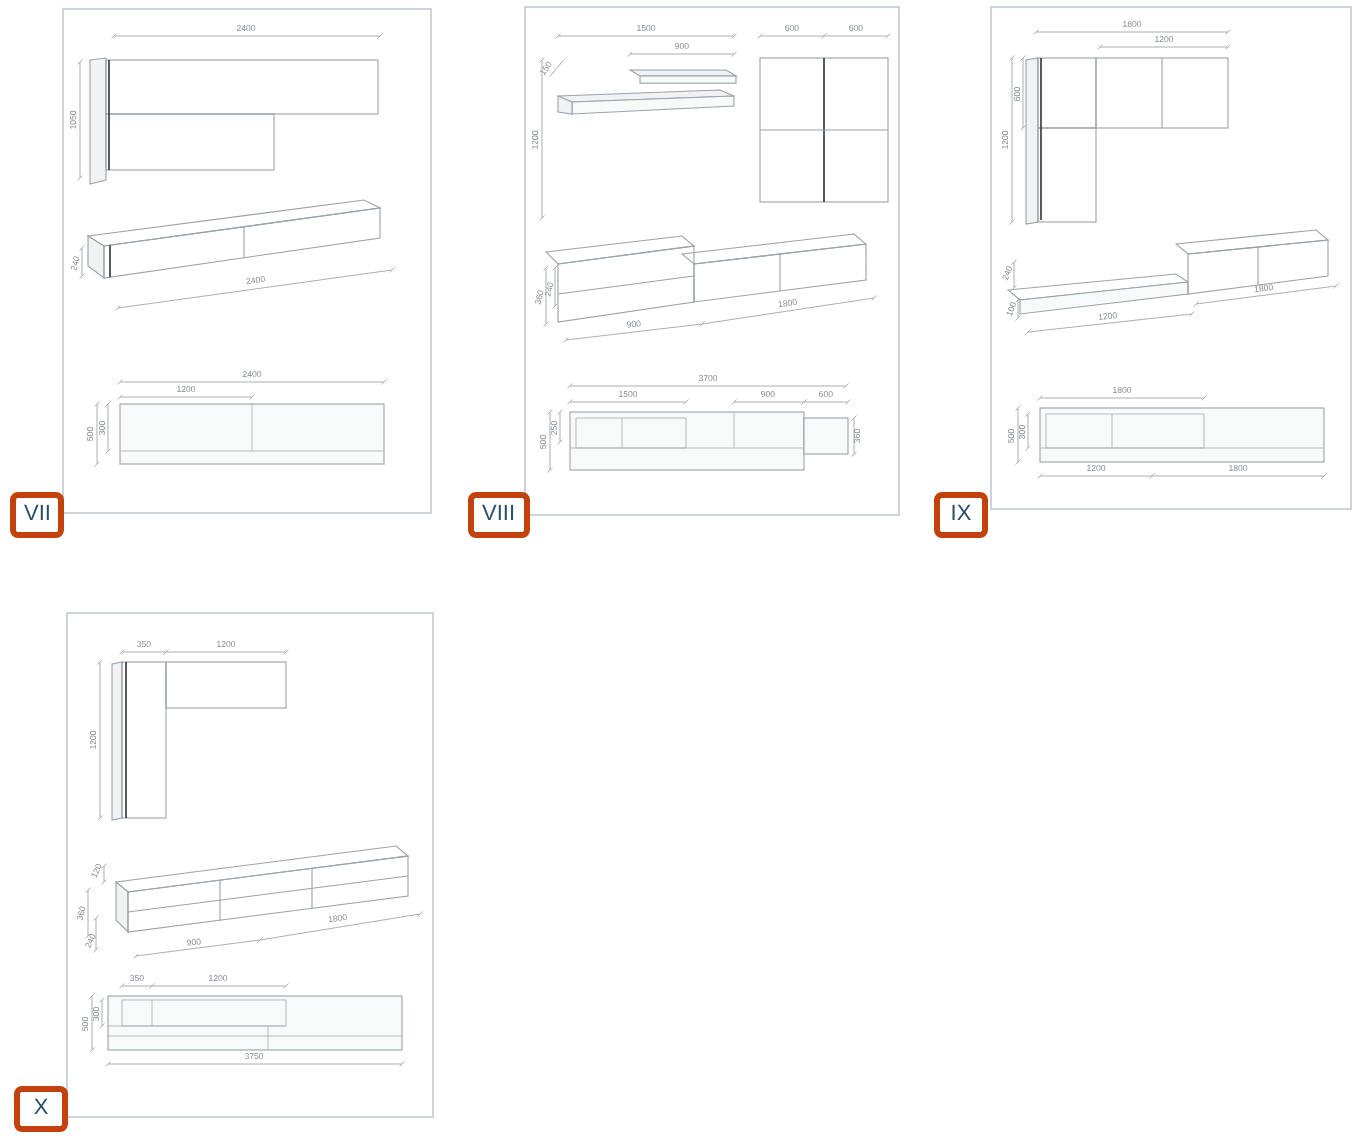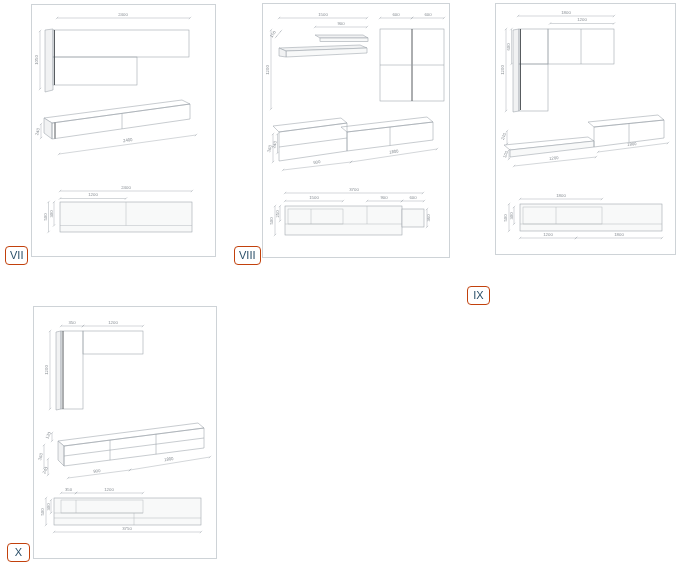--- a/index.html
+++ b/index.html
@@ -5,25 +5,25 @@
   html,body{margin:0;padding:0;background:#ffffff;}
   body{width:680px;height:573px;font-family:"Liberation Sans",sans-serif;}
   .page{position:relative;width:680px;height:573px;background:#fff;overflow:hidden;}
   .panel{position:absolute;background:#fff;border:1px solid #ced3d7;box-sizing:border-box;}
   #pVII{left:31px;top:4px;width:185px;height:253px;}
   #pVIII{left:262px;top:3px;width:188px;height:255px;}
   #pIX{left:495px;top:3px;width:181px;height:252px;}
   #pX{left:33px;top:306px;width:184px;height:253px;}
   .panel svg{display:block;width:100%;height:100%;}
   .chip{position:absolute;display:inline-flex;align-items:center;justify-content:center;
-        border:1px solid #c2410c;border-radius:4px;background:#fff;color:#2a4f69;
+        border:3px solid #c2410c;border-radius:4px;background:#fff;color:#2a4f69;
         font-size:11px;line-height:1;padding:3px 4px;min-width:13px;font-weight:500;}
   #lVII{left:5px;top:246px;}
   #lVIII{left:234px;top:246px;align-items:center;}
-  #lIX{left:467px;top:246px;margin-top:40px;}
+  #lIX{left:467px;top:246px;}
   #lX{left:7px;top:543px;}
   
   .edge{stroke:#9ba2a8;stroke-width:.55;fill:none;}
   .fillw{fill:#f8f9f9;}
   .fills{fill:#f1f2f3;}
   .dark{stroke:#45494e;stroke-width:.9;fill:none;}
   .thin{stroke:#aeb4b9;stroke-width:.45;fill:none;}
   line.dim{stroke:#a9afb5;stroke-width:.5;}
   .tk{stroke:#a9afb5;stroke-width:.5;fill:none;}
   text.dt{fill:#878d93;font-size:4.3px;font-family:"Liberation Sans",sans-serif;}

